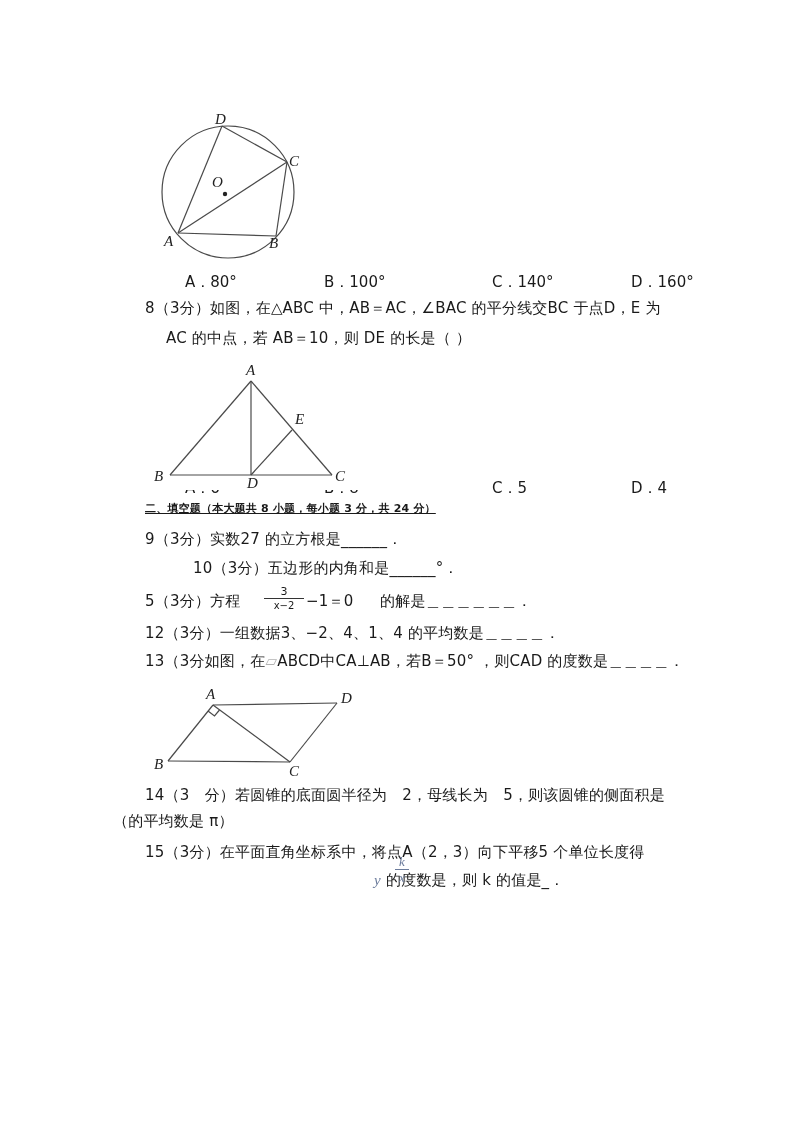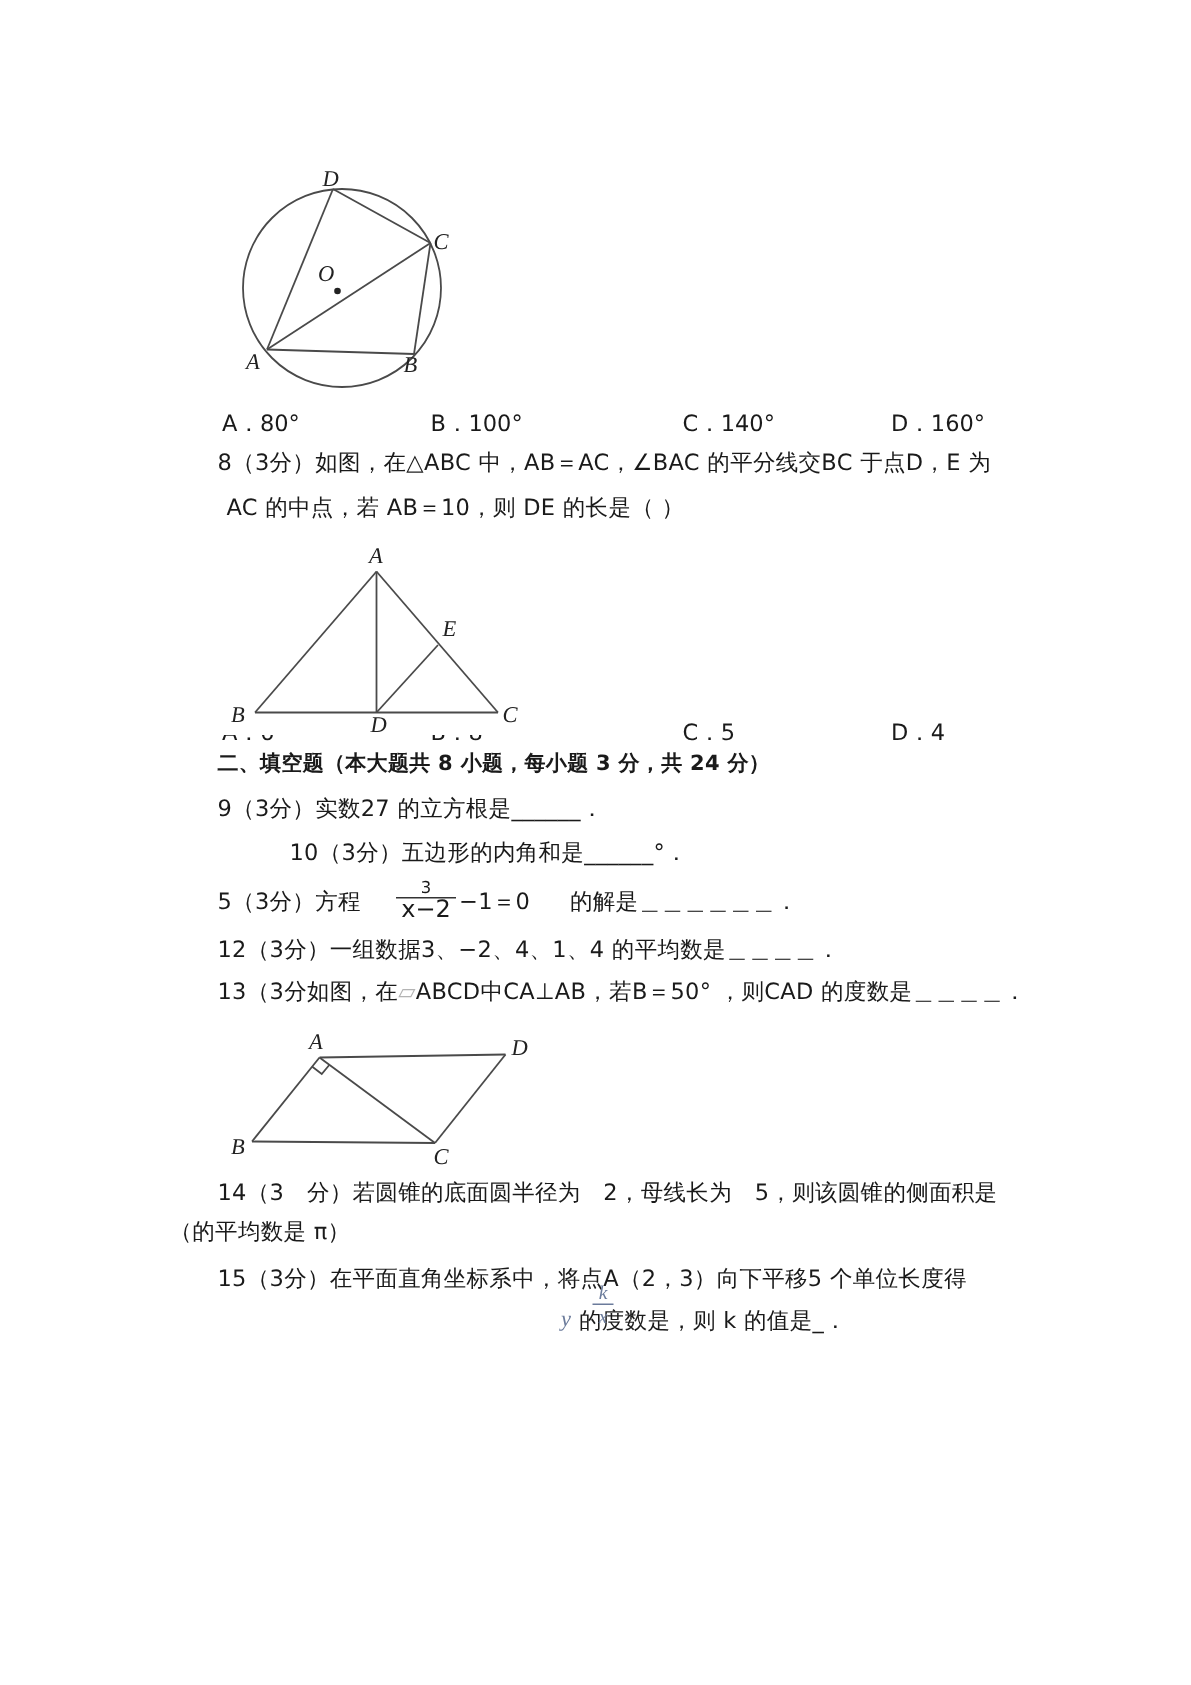--- a/index.html
+++ b/index.html
@@ -1,31 +1,31 @@
 <!DOCTYPE html>
 <html><head>
 <meta charset="utf-8">
 <style>
   html,body{margin:0;padding:0;background:#e8e8e8;}
   .page{position:relative;width:794px;height:1123px;background:#ffffff;margin:0 auto;
         font-family:"DejaVu Sans",sans-serif;color:#1a1a1a;overflow:hidden;}
   .t{position:absolute;font-size:15px;line-height:18px;white-space:nowrap;
      letter-spacing:0.2px;color:#1a1a1a;z-index:1;}
   .bold{font-weight:bold;}
-  .opt{position:absolute;font-size:15px;white-space:nowrap;}
+  .opt{position:absolute;font-size:15px;white-space:nowrap;margin-left:37px;}
   .o1{left:148px;} .o2{left:287px;} .o3{left:455px;} .o4{left:594px;}
   .optrow{position:absolute;left:0;top:0;width:794px;height:0;z-index:1;}
   .fig{position:absolute;z-index:2;}
   .figbg{background:#ffffff;}
   .flabel{font-family:"Liberation Serif",serif;font-style:italic;font-size:15px;fill:#222222;}
   .fline{stroke:#4a4a4a;stroke-width:1.2;fill:none;}
   .fcircle{stroke:#4a4a4a;stroke-width:1.2;fill:none;}
   .frac{position:absolute;text-align:center;z-index:1;}
   .frac .num{font-size:11px;line-height:12px;border-bottom:1px solid #333;padding:0 3px;}
-  .frac .den{font-size:16px;line-height:14px;}
+  .frac .den{font-size:10px;line-height:14px;}
   .mathvar{font-family:"Liberation Serif",serif;font-style:italic;color:#6b7b9b;}
   .kxfrac{position:absolute;z-index:3;text-align:center;color:#6b7b9b;
           font-family:"Liberation Serif",serif;font-style:italic;}
   .kxfrac .num{font-size:13px;line-height:13px;}
   .kxfrac .den{font-size:13px;line-height:13px;}
   .kxfrac .bar{height:1px;background:#6b7b9b;margin:1px 0;}
   .gray-sym{color:#b4b4b4;}
 </style>
 </head>
 <body>
@@ -48,21 +48,21 @@
   </svg>
 
   <div class="optrow" style="top:273px;">
     <span class="opt o1">A．80°</span>
     <span class="opt o2">B．100°</span>
     <span class="opt o3">C．140°</span>
     <span class="opt o4">D．160°</span>
   </div>
 
   <div class="t" style="left:145px;top:299px;">8（3分）如图，在△ABC 中，AB＝AC，∠BAC 的平分线交BC 于点D，E 为</div>
-  <div class="t" style="left:151px;top:329px;">AC 的中点，若 AB＝10，则 DE 的长是（ ）</div>
+  <div class="t" style="left:166px;top:329px;">AC 的中点，若 AB＝10，则 DE 的长是（ ）</div>
 
   <div class="optrow" style="top:479px;">
     <span class="opt o1">A．6</span>
     <span class="opt o2">B．8</span>
     <span class="opt o3">C．5</span>
     <span class="opt o4">D．4</span>
   </div>
 
   <svg class="fig figbg" style="left:148px;top:360px;" width="210" height="130">
     <line class="fline" x1="103" y1="21" x2="22" y2="115"></line>
@@ -70,21 +70,21 @@
     <line class="fline" x1="22" y1="115" x2="184" y2="115"></line>
     <line class="fline" x1="103" y1="21" x2="103" y2="115"></line>
     <line class="fline" x1="103" y1="115" x2="144" y2="70"></line>
     <text class="flabel" x="98" y="15">A</text>
     <text class="flabel" x="6" y="121">B</text>
     <text class="flabel" x="187" y="121">C</text>
     <text class="flabel" x="99" y="128">D</text>
     <text class="flabel" x="147" y="64">E</text>
   </svg>
 
-  <div class="t bold" style="left:145px;top:500px;font-size:14px;">二、填空题（本大题共 8 小题，每小题 3 分，共 24 分）</div>
+  <div class="t bold" style="left:145px;top:500px;font-size:11px;text-decoration:underline;">二、填空题（本大题共 8 小题，每小题 3 分，共 24 分）</div>
 
   <div class="t" style="left:145px;top:530px;">9（3分）实数27 的立方根是______．</div>
   <div class="t" style="left:193px;top:559px;">10（3分）五边形的内角和是______°．</div>
 
   <div class="t" style="left:145px;top:592px;">5（3分）方程</div>
   <div class="frac" style="left:264px;top:586px;width:40px;">
     <div class="num">3</div>
     <div class="den">x−2</div>
   </div>
   <div class="t" style="left:306px;top:592px;">−1＝0</div>

